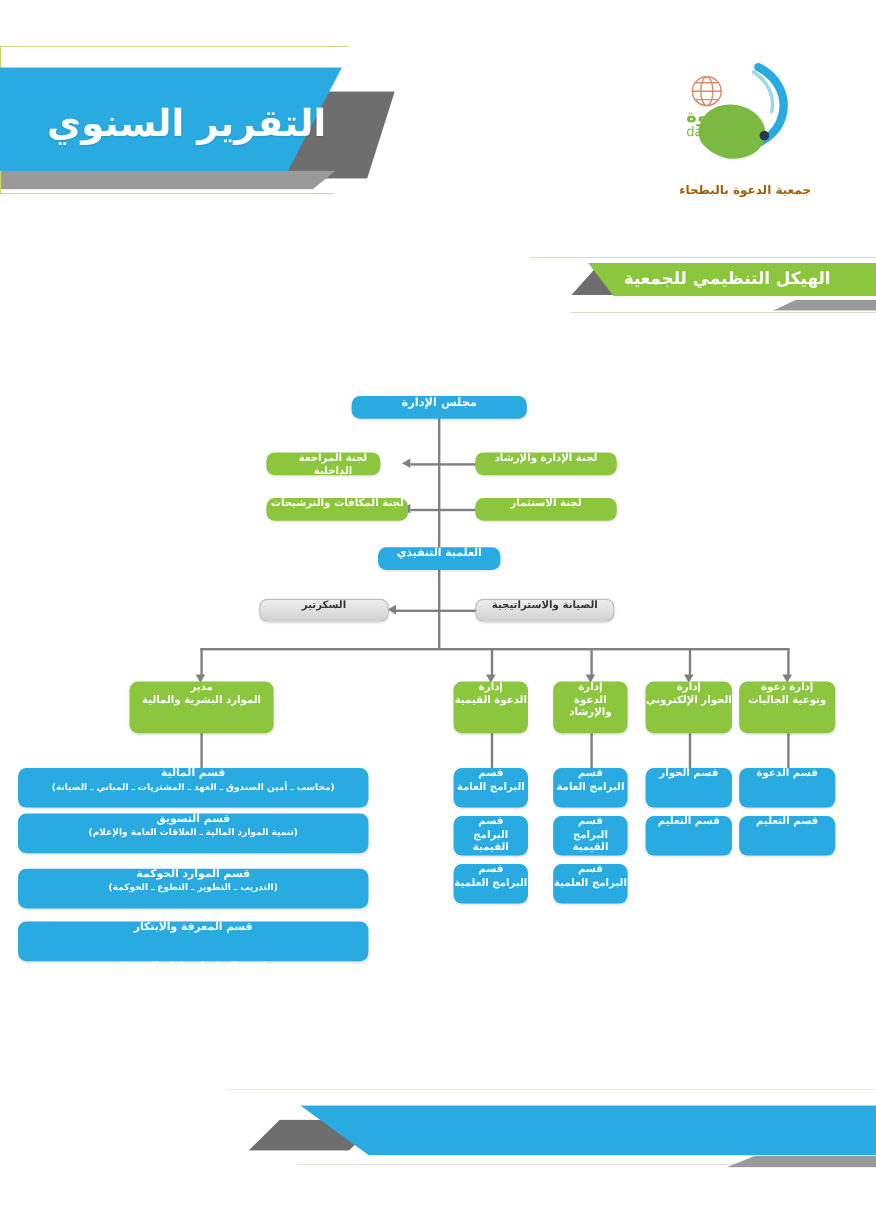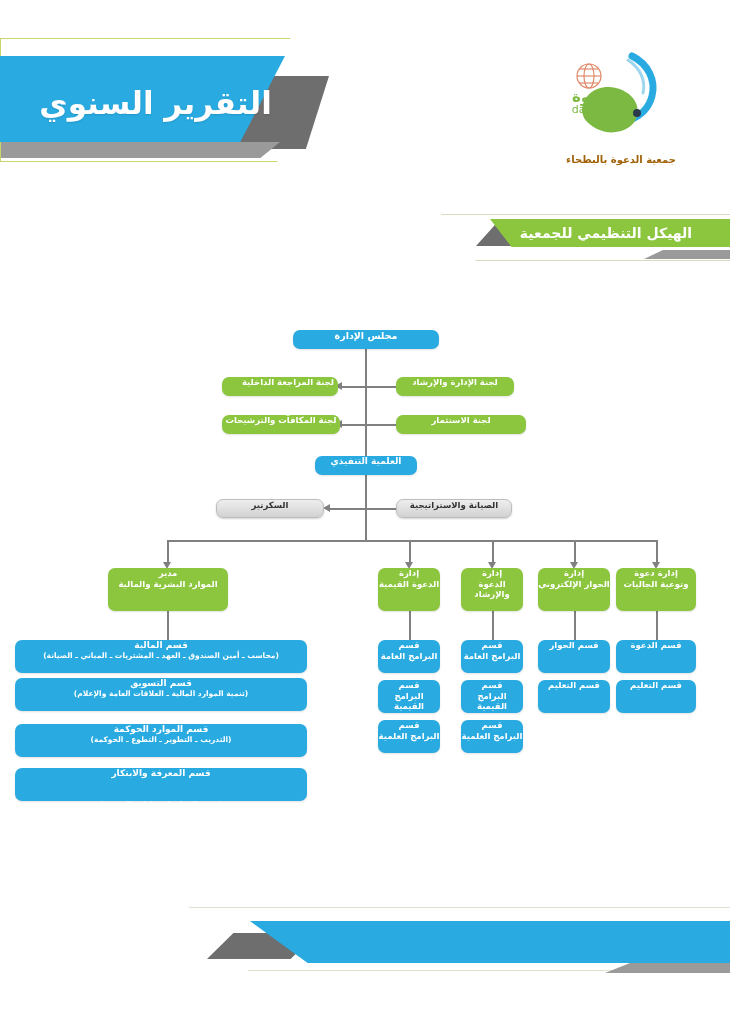--- a/index.html
+++ b/index.html
@@ -202,24 +202,24 @@
     <div class="line vline" style="left:574px;top:611px;height:29px;"></div>
     <div class="line vline" style="left:656px;top:611px;height:29px;"></div>
 
     <div class="node node-blue" style="left:293px;top:330px;width:146px;height:19px;font-size:9.5px;">
       <span>مجلس الإدارة</span>
     </div>
 
     <div class="node node-green" style="left:396px;top:377px;width:118px;height:19px;font-size:8.5px;">
       <span>لجنة الإدارة والإرشاد</span>
     </div>
-    <div class="node node-green" style="left:222px;top:377px;width:116px;height:19px;font-size:8.5px;padding-left:16px;">
+    <div class="node node-green" style="left:222px;top:377px;width:95px;height:19px;font-size:8.5px;padding-left:16px;">
       <span>لجنة المراجعة الداخلية</span>
     </div>
-    <div class="node node-green" style="left:396px;top:415px;width:130px;height:19px;font-size:8.5px;">
+    <div class="node node-green" style="left:396px;top:415px;width:118px;height:19px;font-size:8.5px;">
       <span>لجنة الاستثمار</span>
     </div>
     <div class="node node-green" style="left:222px;top:415px;width:118px;height:19px;font-size:8.5px;">
       <span>لجنة المكافآت والترشيحات</span>
     </div>
 
     <div class="node node-blue" style="left:315px;top:456px;width:102px;height:19px;font-size:9px;">
       <span>العلمية التنفيذي</span>
     </div>
 

